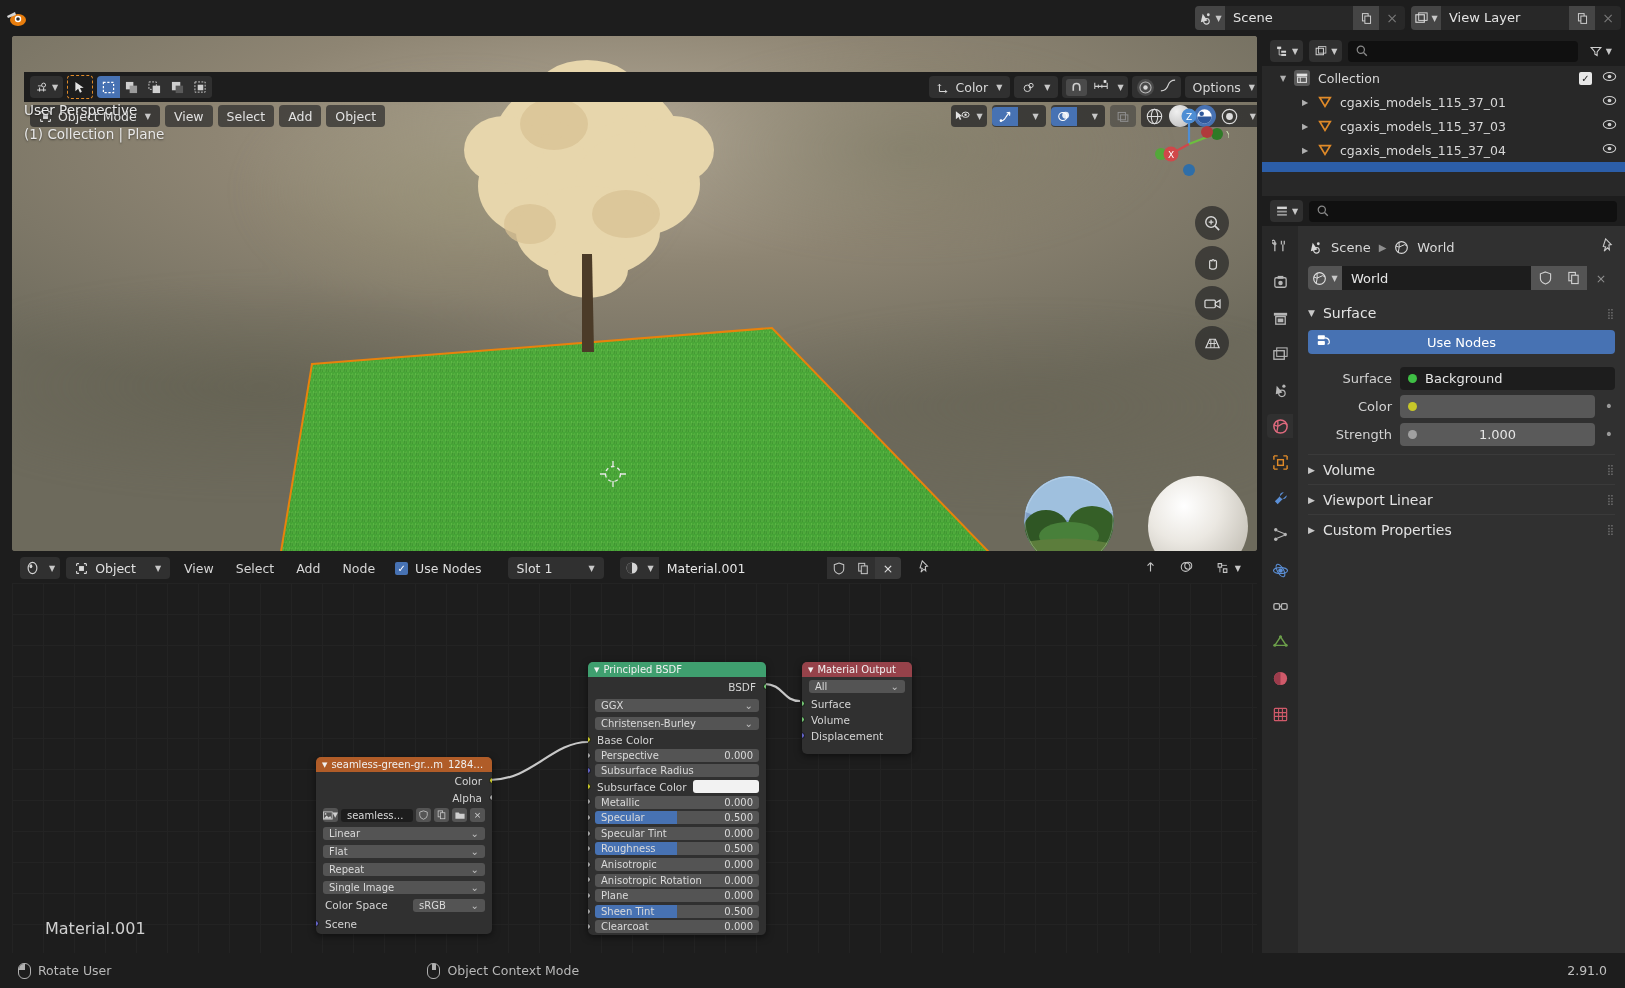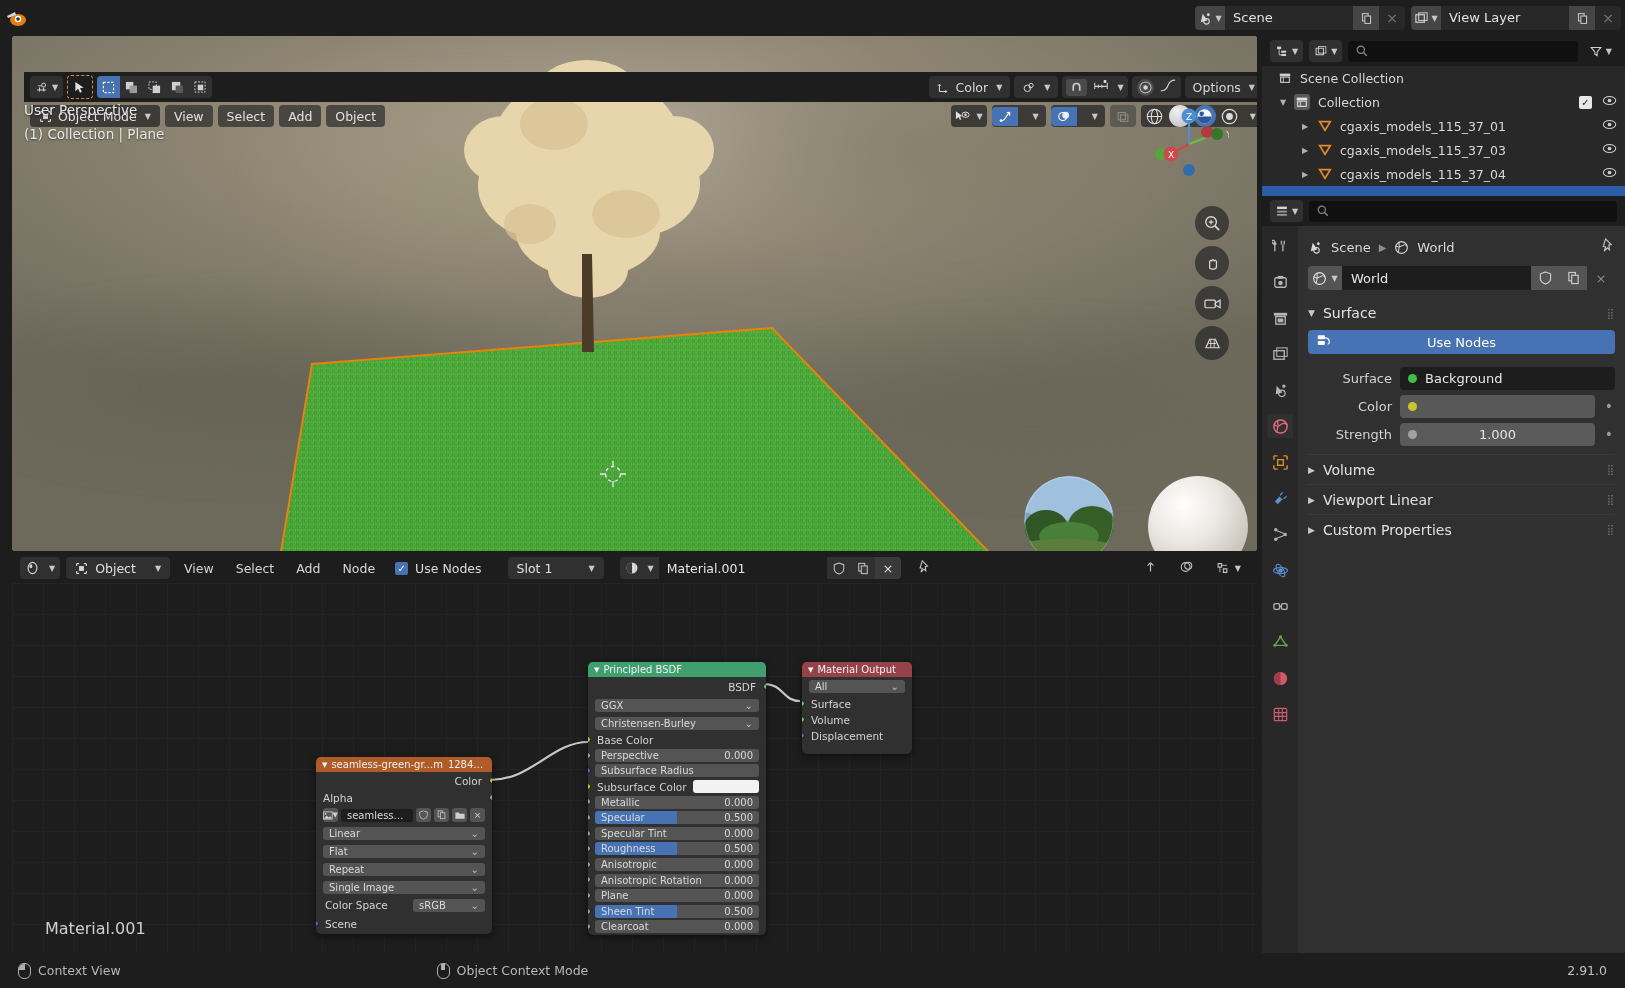--- a/index.html
+++ b/index.html
@@ -627,21 +627,21 @@
 
     <div class="node" style="left:304px; top:174px; width:176px;">
       <div class="node-hdr" style="background:#b05c28">
         <span class="tri">▼</span>
         <span style="overflow:hidden;text-overflow:ellipsis;white-space:nowrap">seamless-green-gr...m_1284-52275.png</span>
       </div>
       <div class="nrow" style="justify-content:flex-end;padding-right:10px;height:17px">
         <span class="sock r" style="background:#c7c729;top:5px"></span>
         <span>Color</span>
       </div>
-      <div class="nrow" style="padding-right:10px;height:17px">
+      <div class="nrow" style="justify-content:flex-end;padding-right:10px;height:17px">
         <span class="sock r" style="background:#a1a1a1;top:5px"></span>
         <span>Alpha</span>
       </div>
       <div class="nrow" style="gap:3px;height:18px">
         <span class="minibtn">
           <svg width="10" height="9" viewBox="0 0 12 10">
               <rect x="0.5" y="0.5" width="11" height="9" fill="none" stroke="#cfcfcf" stroke-width="1"></rect>
               <circle cx="3.2" cy="3" r="1.1" fill="#cfcfcf"></circle>
               <path d="M1 9 L4.5 5 L7 7.5 L9 5.6 L11 9 Z" fill="#cfcfcf"></path>
             </svg>
@@ -842,30 +842,20 @@
       <span title=""></span>
     </div>
     <div class="tbtn ghost">
       <svg width="14" height="13" viewBox="0 0 16 16">
           <path d="M2 3 H14 L9.4 8.4 V13 L6.6 11.4 V8.4 Z" fill="none" stroke="#cfcfcf" stroke-width="1.3"></path>
         </svg>
       <span class="chev" style="margin-left:3px">▼</span>
     </div>
   </div>
 
-  <div class="ol-row" style="padding-left:16px">
-    <span style="margin-right:8px;display:flex">
-      <svg width="14" height="14" viewBox="0 0 16 16">
-          <rect x="2" y="3" width="12" height="3" fill="#d0d0d0"></rect>
-          <rect x="3" y="7" width="10" height="6" fill="none" stroke="#d0d0d0" stroke-width="1.2"></rect>
-          <path d="M6 7 V13" stroke="#d0d0d0" stroke-width="1.1"></path>
-        </svg>
-    </span>
-    <span>Scene Collection</span>
-  </div>
 
   <div class="ol-row" style="padding-left:14px">
     <span class="tri">▼</span>
     <span style="margin:0 8px 0 4px;display:flex;background:#5a5a5a;border-radius:3px;padding:1px">
       <svg width="14" height="14" viewBox="0 0 16 16">
           <rect x="2" y="3" width="12" height="3" fill="#e2e2e2"></rect>
           <rect x="3" y="7" width="10" height="6" fill="none" stroke="#e2e2e2" stroke-width="1.2"></rect>
           <path d="M6 7 V13" stroke="#e2e2e2" stroke-width="1.1"></path>
         </svg>
     </span>
@@ -1157,20 +1147,20 @@
       <span class="tri">▶</span>
       <span>Custom Properties</span>
       <span class="dots">⣿</span>
     </div>
   </div>
 </div>
 
 <div id="status">
   <div class="sbitem">
     <span class="mouse-ic left"></span>
-    <span>Context View</span>
+    <span>Rotate User</span>
   </div>
   <div class="sbitem" style="margin-left:290px">
     <span class="mouse-ic mid"></span>
     <span>Object Context Mode</span>
   </div>
   <div class="right">2.91.0</div>
 </div>
 
 </body></html>

